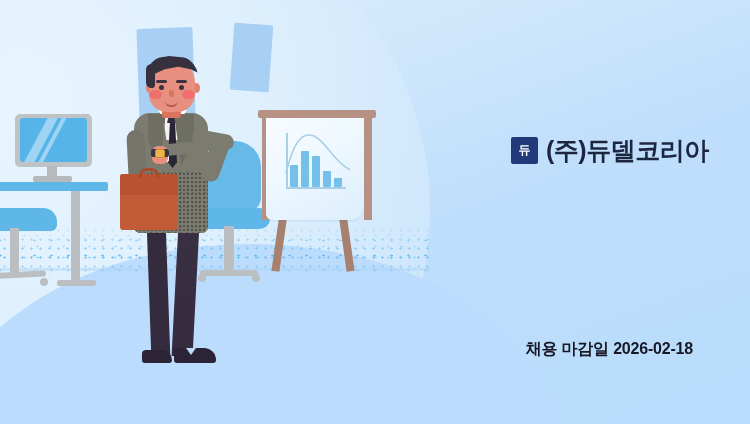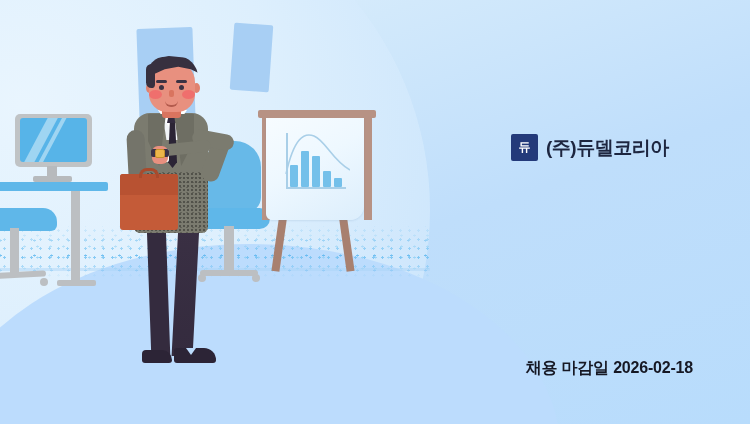--- a/index.html
+++ b/index.html
@@ -373,25 +373,25 @@
     position: absolute; left: 511px; top: 134px;
     display: flex; align-items: center; gap: 8px;
   }
   .logo-badge {
     width: 27px; height: 27px; background: #233a7a;
     color: #ffffff; font-size: 12px; font-weight: 700;
     display: flex; align-items: center; justify-content: center;
     border-radius: 2px;
   }
   .company-name {
-    font-size: 19px; font-weight: 700; color: #1d2640;
+    font-size: 25px; font-weight: 700; color: #1d2640;
     letter-spacing: -0.5px; white-space: nowrap;
   }
   .deadline {
-    position: absolute; right: 57px; top: 358px;
+    position: absolute; right: 57px; top: 339px;
     font-size: 16px; font-weight: 700; color: #161824;
     letter-spacing: -0.2px; white-space: nowrap;
   }
 </style>
 </head>
 <body>
 
 <div id="stage">
 
   <div class="bg-blob"></div>

